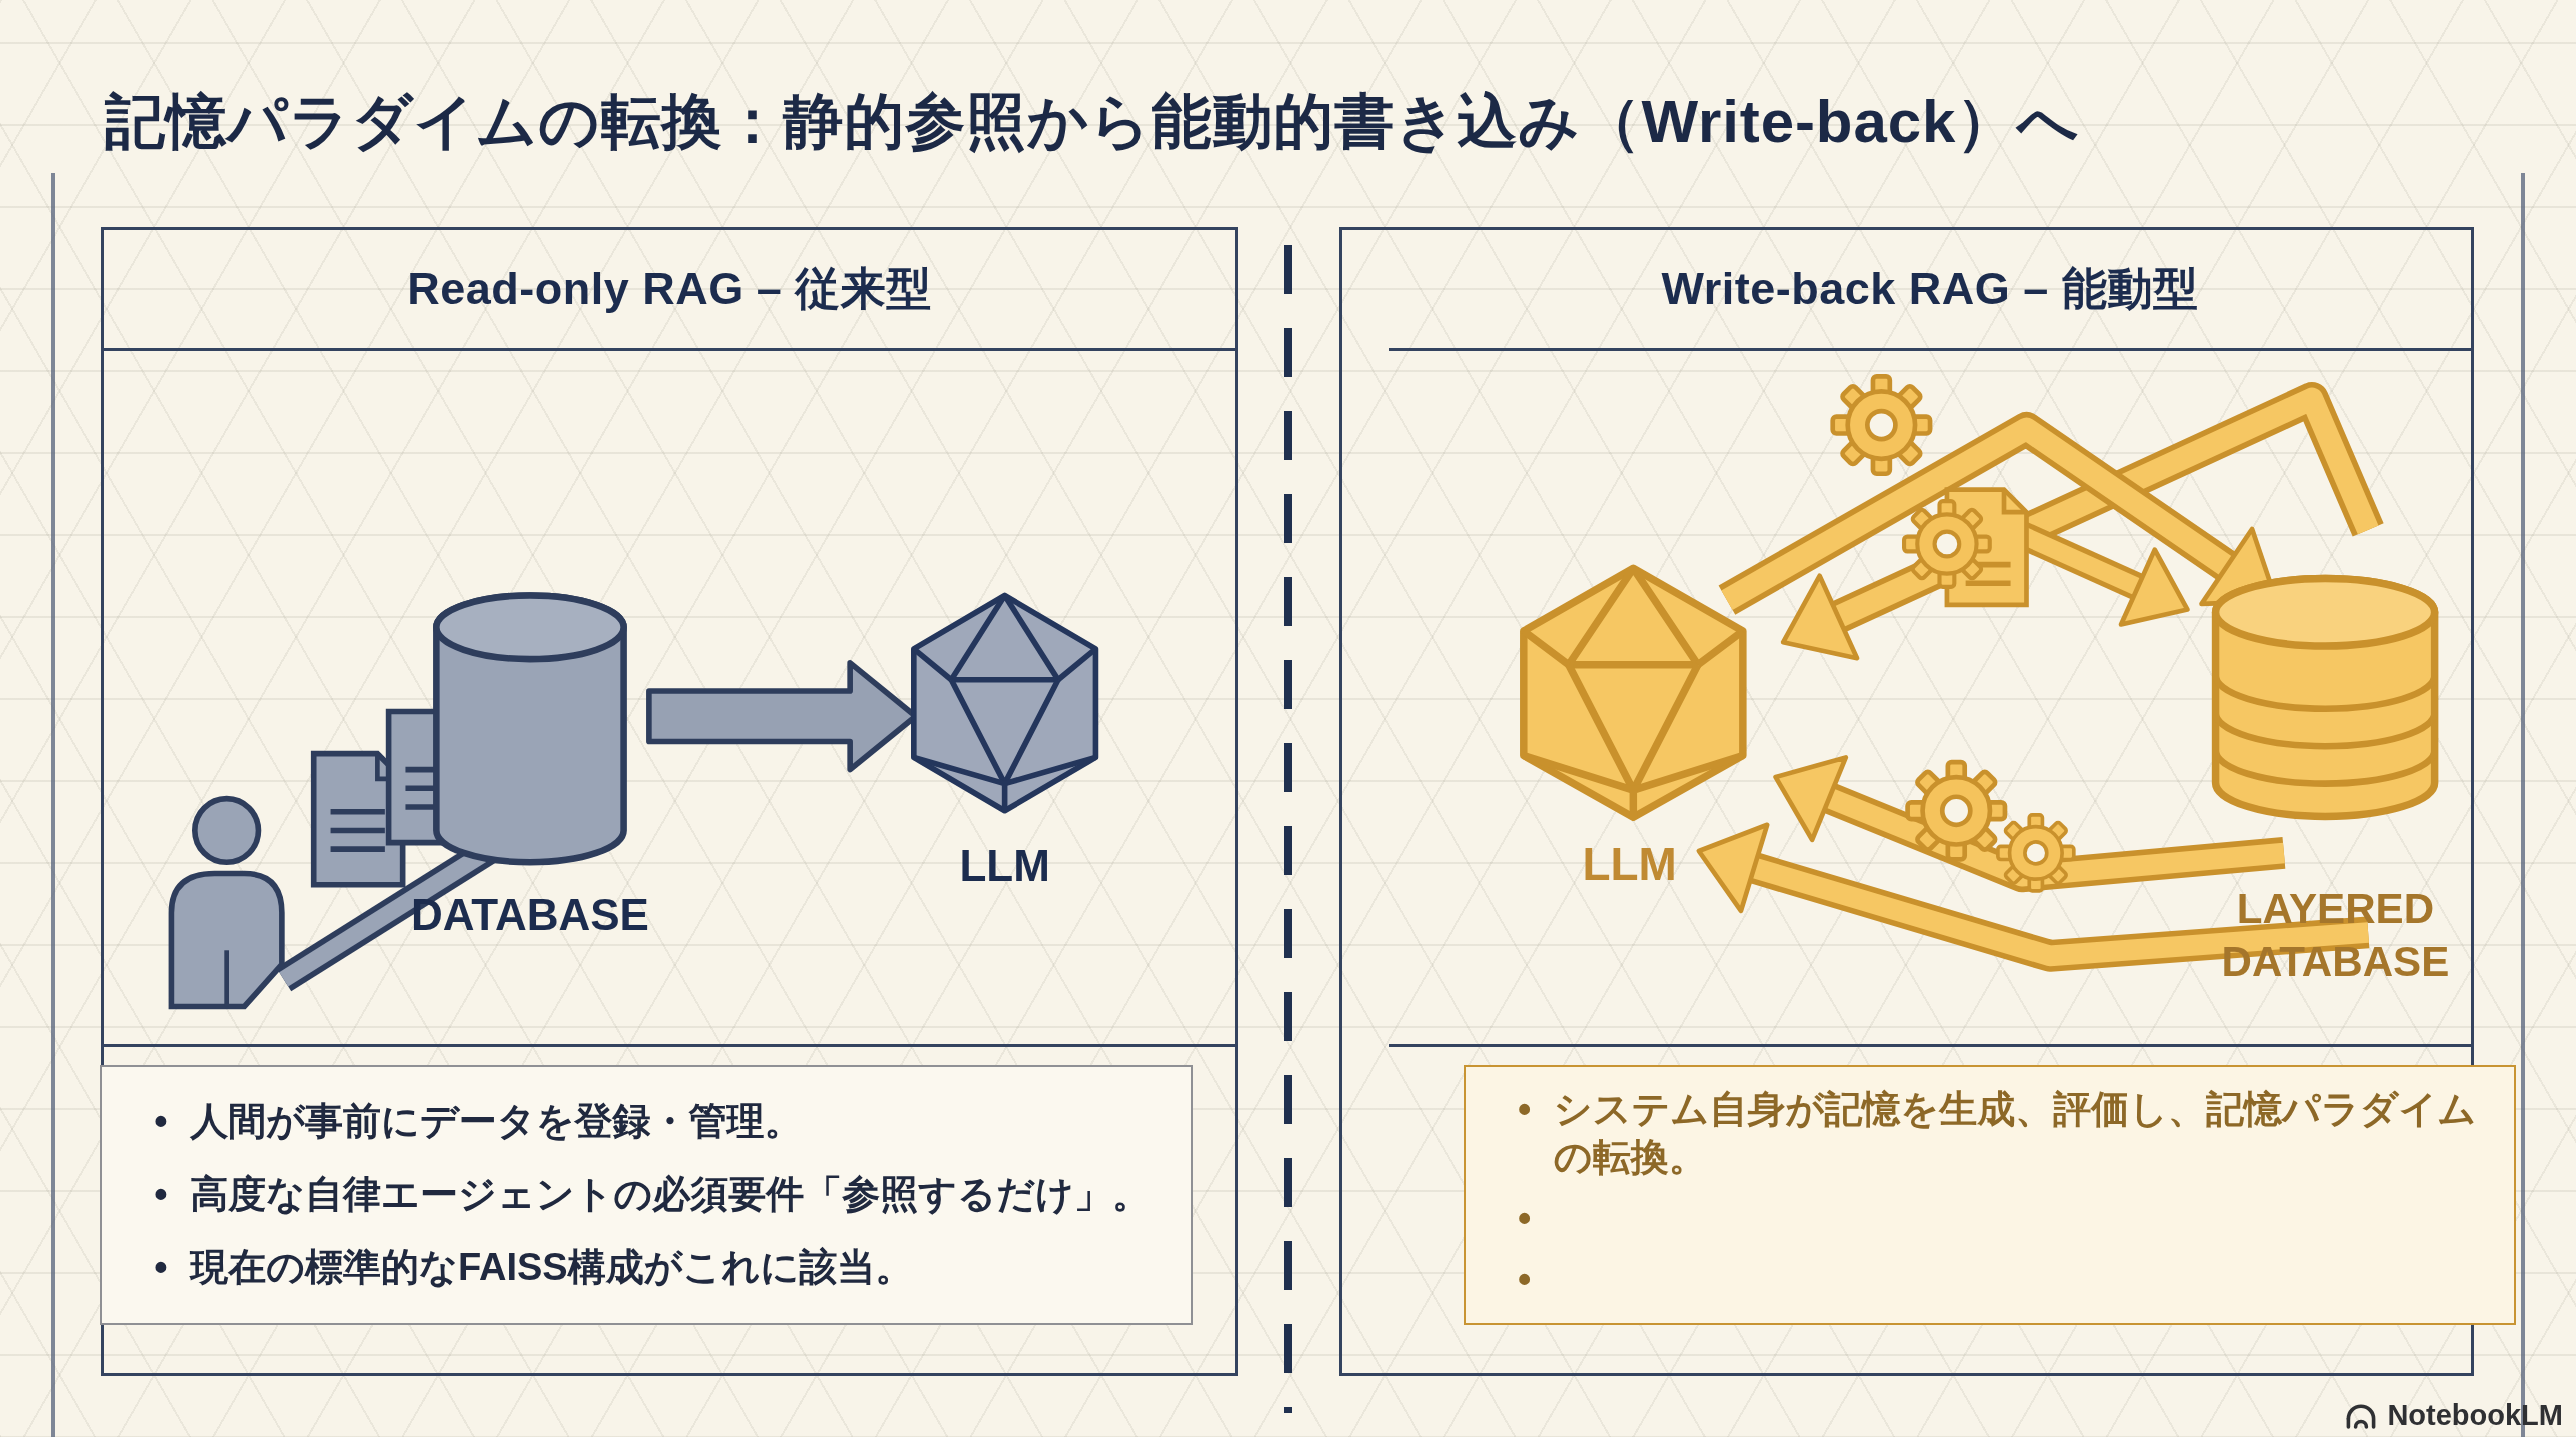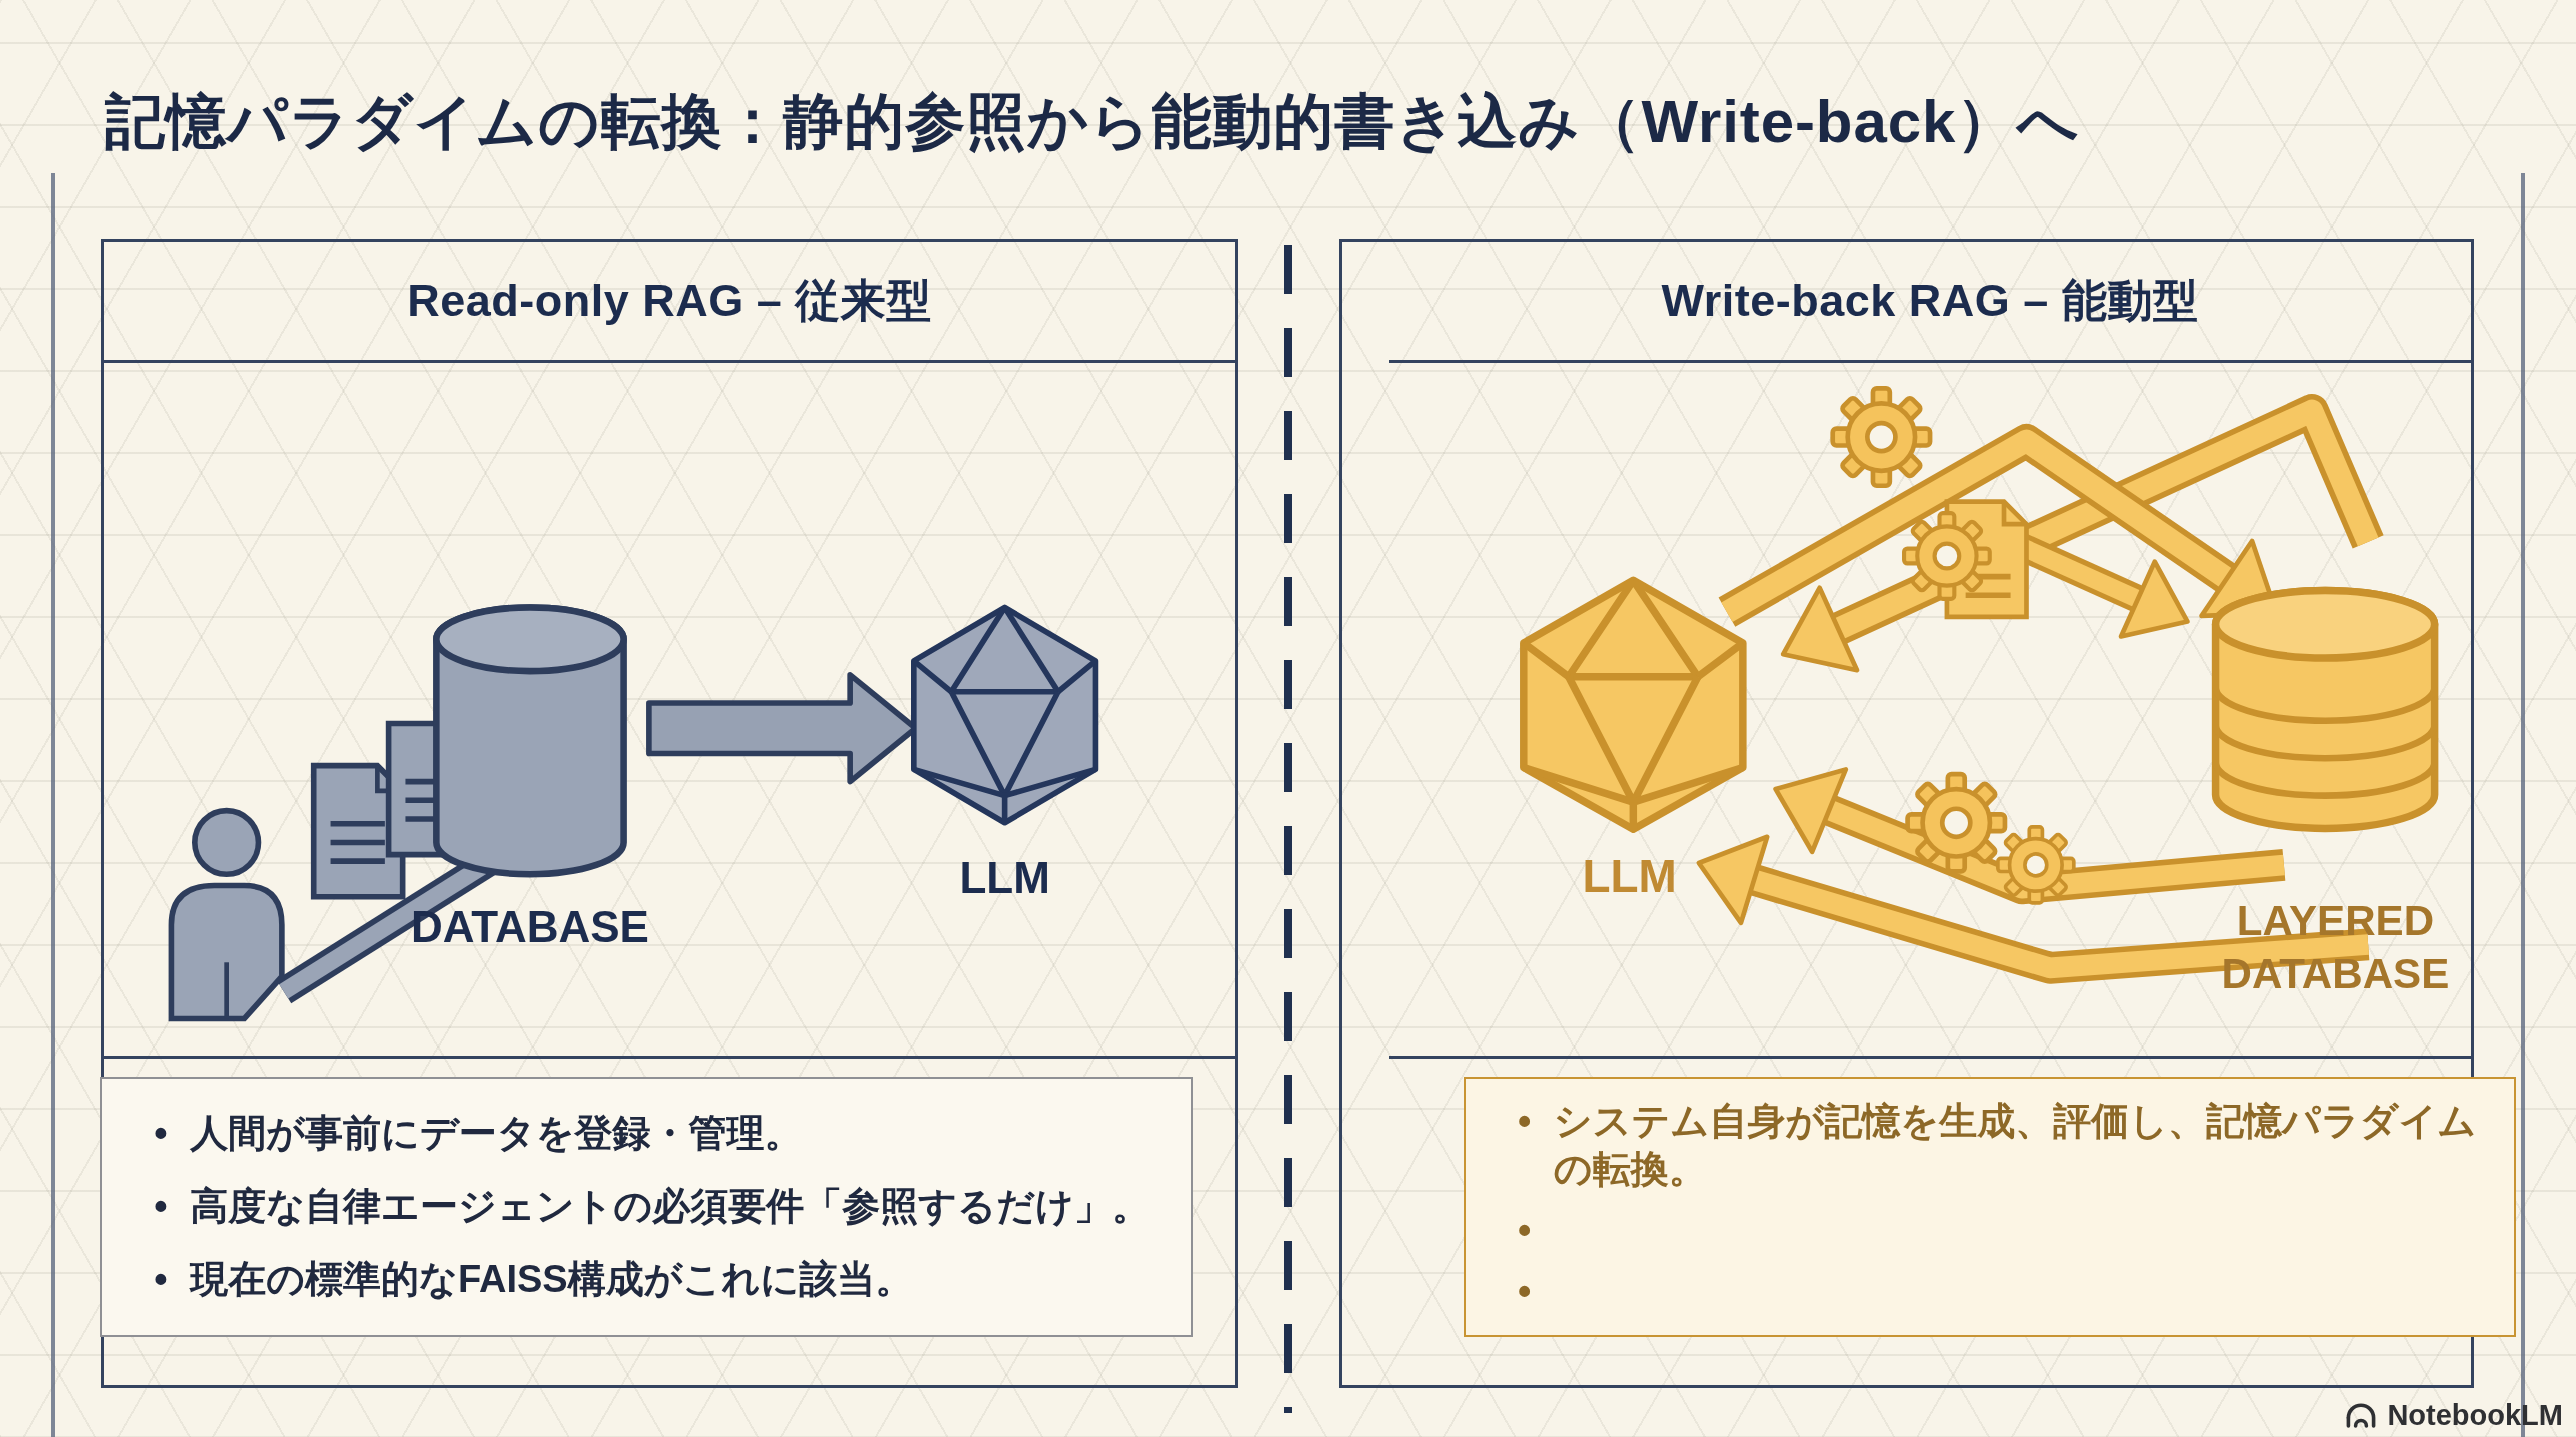--- a/index.html
+++ b/index.html
@@ -11,21 +11,21 @@
       repeating-linear-gradient(0deg,  rgba(150,148,132,0.16) 0 1.9px, transparent 1.9px 82px),
       repeating-linear-gradient(60deg, rgba(150,148,132,0.14) 0 1.9px, transparent 1.9px 82px),
       repeating-linear-gradient(120deg,rgba(150,148,132,0.14) 0 1.9px, transparent 1.9px 82px);
   }
   .margin-line{position:absolute;top:173px;bottom:0;width:3.7px;background:#55617a;opacity:.75;}
   .title{
     position:absolute;left:105px;top:82px;width:2396px;
     font-size:60px;font-weight:800;color:#1c2946;letter-spacing:0.9px;white-space:nowrap;
   }
   .panel{
-    position:absolute;top:239px;height:1149px;border:3.7px solid #34435f;box-sizing:border-box;
+    position:absolute;top:227px;height:1149px;border:3.7px solid #34435f;box-sizing:border-box;
   }
   .panel-left{left:101px;width:1137px;}
   .panel-right{left:1339px;width:1135px;padding-left:47px;}
   .panel-header{
     height:118px;border-bottom:3.7px solid #34435f;display:flex;align-items:center;justify-content:center;
     font-size:45px;font-weight:bold;color:#1c2c4e;letter-spacing:0.5px;
   }
   .panel-diagram{height:693px;border-bottom:3.7px solid #34435f;position:relative;}
   .panel-footer{position:relative;height:327px;}
   .bullet-box{
@@ -39,21 +39,21 @@
   .bullet-box.left .bullet-row{color:#20293f;}
   .bullet-box.right .bullet-row{color:#8d6827;}
   .bullet-dot{margin-right:22.5px;font-size:38px;}
   .diagram-svg{position:absolute;left:0;top:0;}
   svg text{font-family:"Liberation Sans","DejaVu Sans",sans-serif;font-weight:bold;}
   .divider-dashed{
     position:absolute;left:1284px;top:245px;width:8.4px;height:1168px;
     background:repeating-linear-gradient(180deg,#20304f 0 49px,transparent 49px 83px);
   }
   .brand{
-    position:absolute;right:13px;bottom:5.6px;display:flex;align-items:center;gap:8px;
+    position:absolute;right:13px;bottom:5.6px;display:flex;align-items:flex-end;gap:8px;
     color:#2f3033;font-size:29px;font-weight:700;
   }
 </style>
 </head>
 <body>
 
 <div class="margin-line" style="left:51px"></div>
 <div class="margin-line" style="left:2521px"></div>
 
 <div class="title">記憶パラダイムの転換：静的参照から能動的書き込み（Write-back）へ</div>

